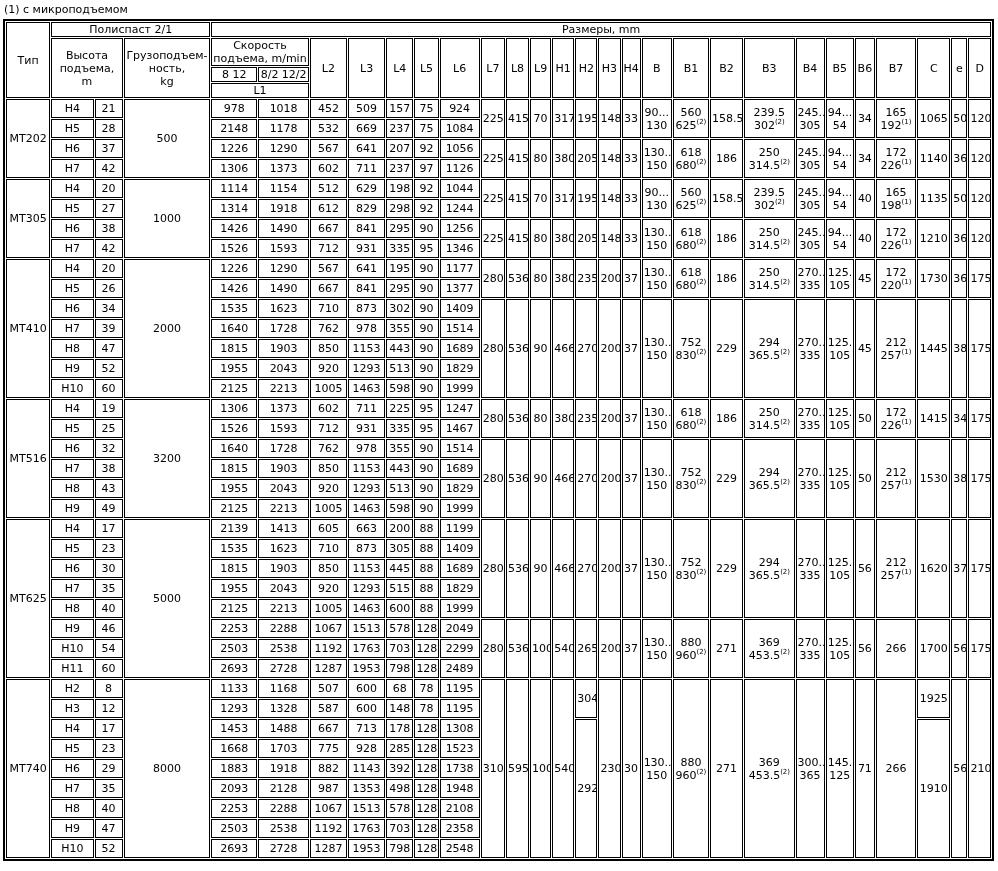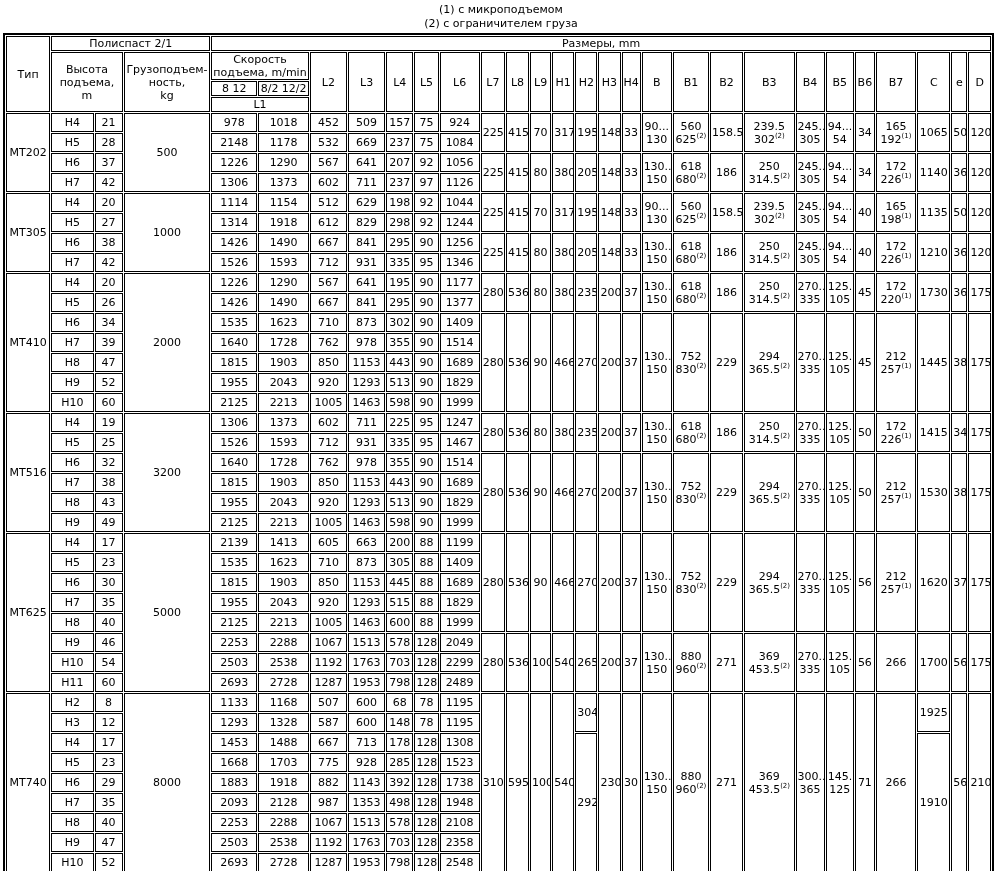--- a/index.html
+++ b/index.html
@@ -1,32 +1,31 @@
 <!DOCTYPE html>
 <html><head>
 <meta charset="utf-8">
 <style>
   html,body { margin:0; padding:0; background:#ffffff; }
   body { font-family:"DejaVu Sans", sans-serif; font-size:11px; color:#000; }
   .page { padding:3px 0 4px 3px; width:995px; }
-  .footnote { line-height:14px; padding-left:1px;text-align:center; }
+  .footnote { line-height:14px; padding-left:1px; }
   table.spec { border-collapse:separate; border-spacing:1px; border:2px solid #000;
                table-layout:fixed; width:991px; margin-top:2px; background:#fff; }
   th, td { border:1px solid #000; text-align:center; vertical-align:middle;
            padding:0 1px; white-space:pre-line; overflow:hidden; font-weight:normal; }
   thead th { line-height:13px; }
   tbody td { height:17px; line-height:13px; }
   sup { font-size:7px; line-height:0; vertical-align:super; }
 </style>
 </head>
 <body>
 
 <div class="page">
   <div class="footnote">(1) с микроподъемом</div>
-  <div class="footnote">(2) с ограничителем груза</div>
 
   <table class="spec">
     <colgroup>
       <col style="width:44px">
         <col style="width:42px">
         <col style="width:28px">
         <col style="width:86px">
       <col style="width:46px">
         <col style="width:50px">
       <col style="width:37px">

